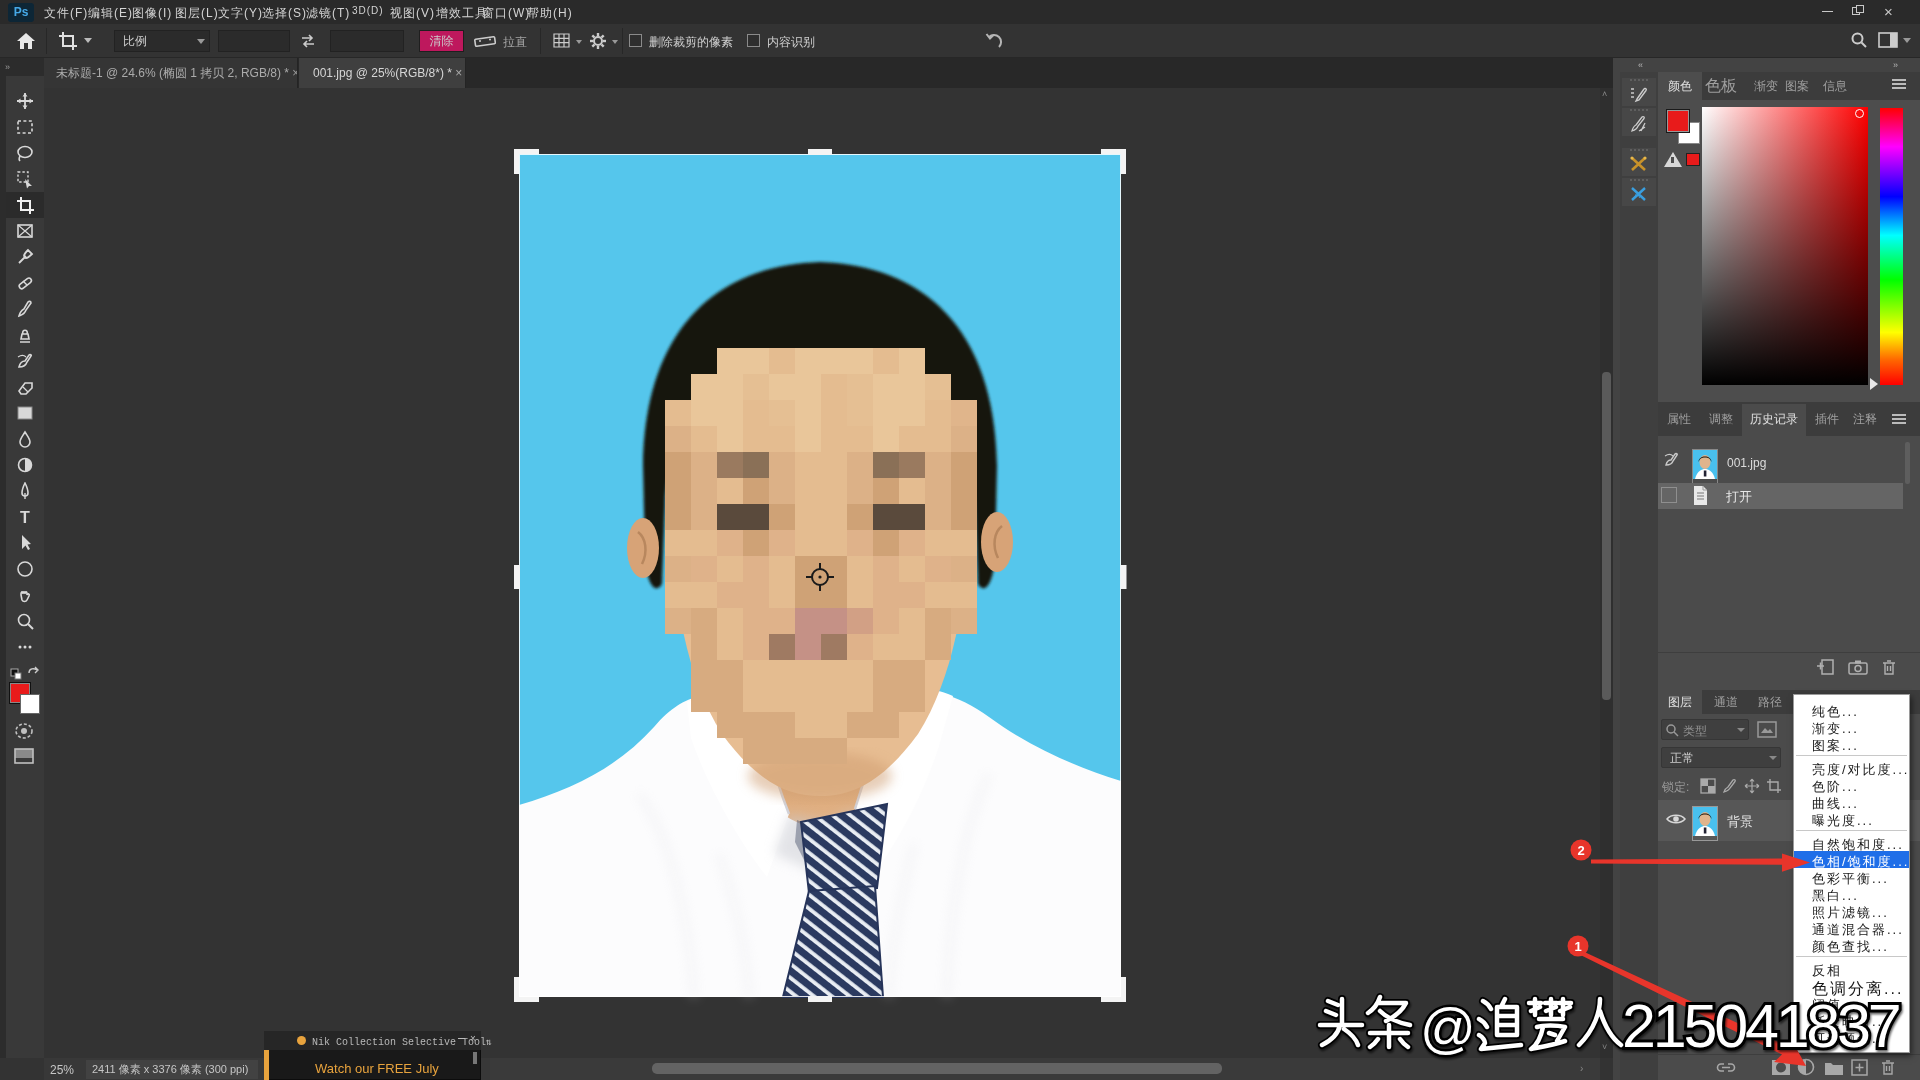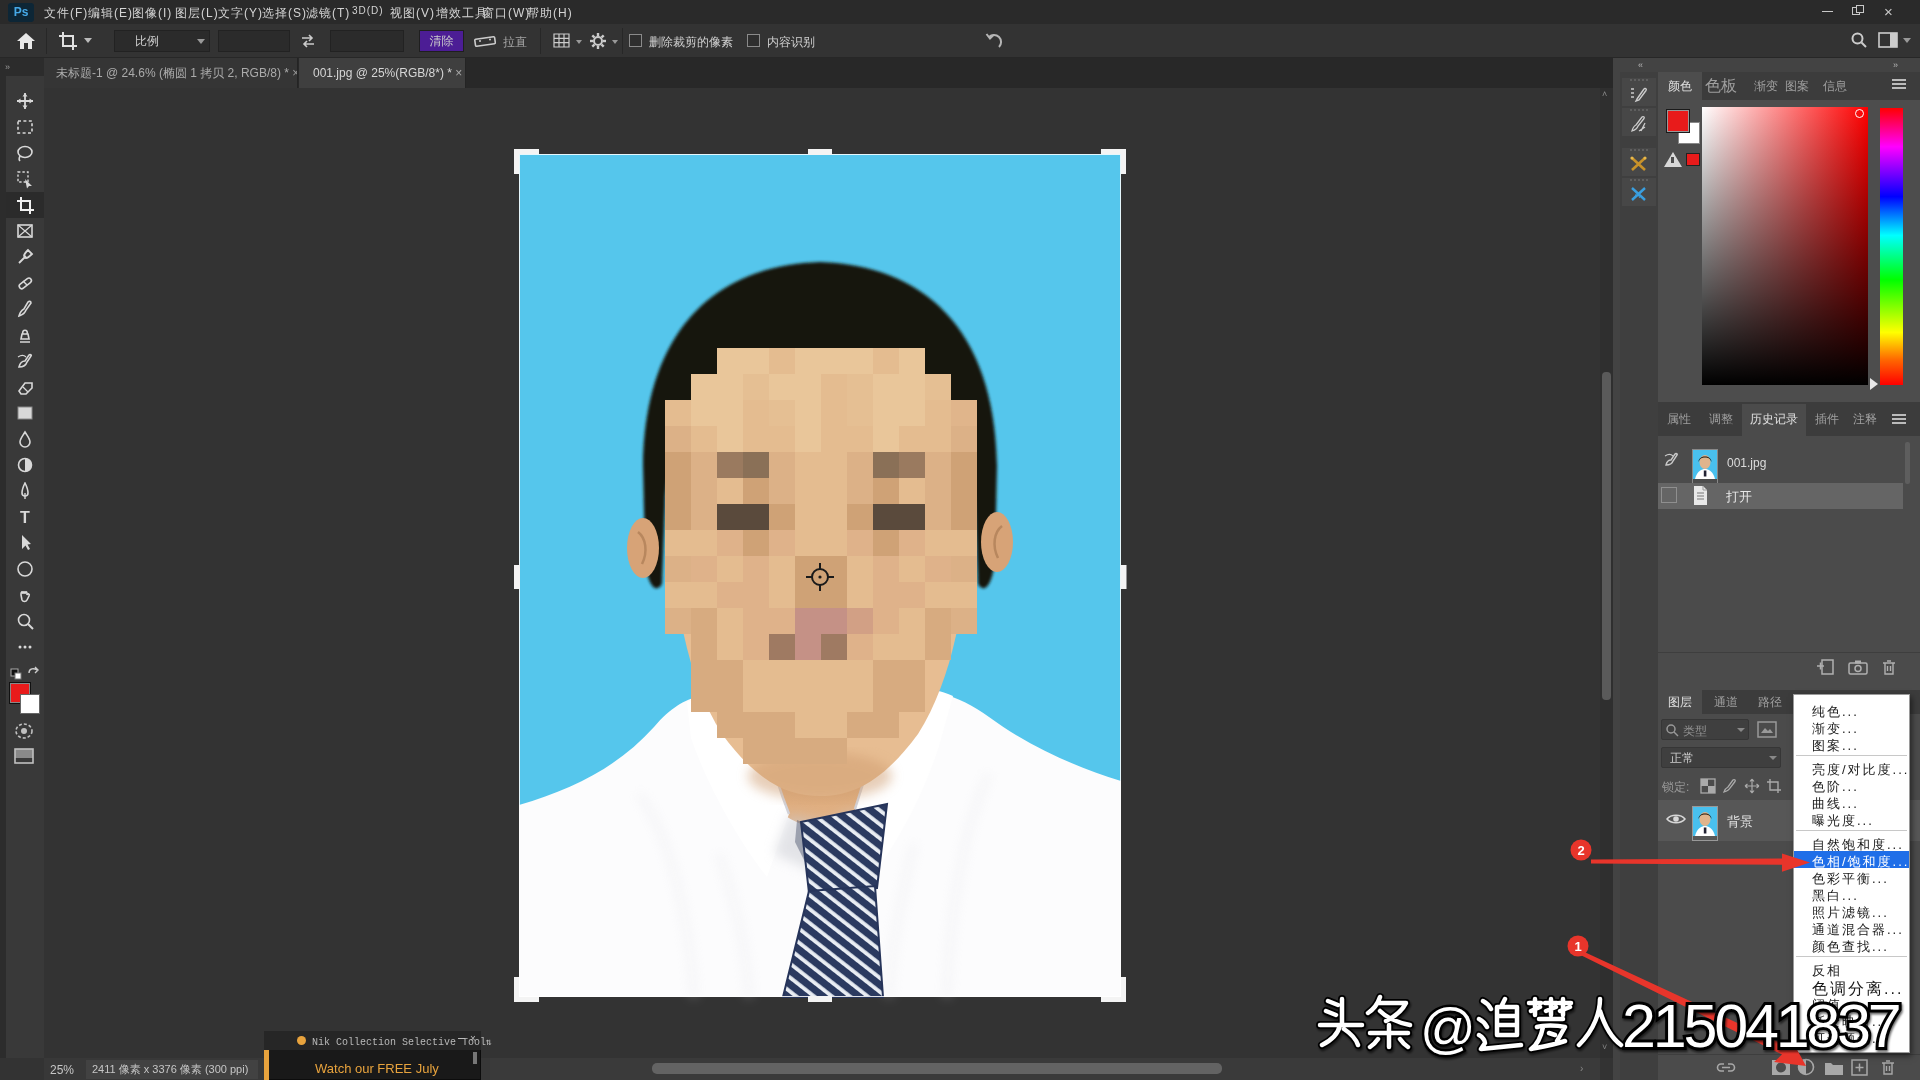--- a/index.html
+++ b/index.html
@@ -26,29 +26,29 @@
 <div class="abs" style="left:1884px;top:4px;width:15px;height:15px;color:#c8c8c8;font-size:15px;line-height:15px">×</div>
 <div class="abs" style="left:0;top:24px;width:1920px;height:34px;background:#333333;border-bottom:1px solid #272727"></div>
 <div class="abs" style="left:16px;top:31px"><svg style="" width="20" height="20" viewBox="0 0 20 20">
         <path d="M10,2 L19,10 L16,10 L16,18 L12,18 L12,12 L8,12 L8,18 L4,18 L4,10 L1,10 Z" fill="#e8e8e8"></path>
       </svg></div>
 <div class="abs" style="left:46px;top:28px;width:1px;height:26px;background:#272727"></div>
 <div class="abs" style="left:58px;top:31px"><svg style="" width="20" height="20" viewBox="0 0 20 20">
         <path d="M5,1 L5,15 L19,15 M1,5 L15,5 L15,19" fill="none" stroke="#e0e0e0" stroke-width="2"></path>
       </svg></div>
 <div class="abs" style="left:84px;top:38px;width:0;height:0;border-left:4px solid transparent;border-right:4px solid transparent;border-top:5px solid #bbb"></div>
-<div class="abs" style="left:114px;top:30px;width:96px;height:22px;background:#2b2b2b;border:1px solid #222;color:#cfcfcf;font-size:12px;line-height:21px;padding-left:20px">比例</div>
+<div class="abs" style="left:114px;top:30px;width:96px;height:22px;background:#2b2b2b;border:1px solid #222;color:#cfcfcf;font-size:12px;line-height:21px;padding-left:8px">比例</div>
 <div class="abs" style="left:197px;top:39px;width:0;height:0;border-left:4px solid transparent;border-right:4px solid transparent;border-top:5px solid #999"></div>
 <div class="abs" style="left:218px;top:30px;width:72px;height:22px;background:#2b2b2b;border:1px solid #222"></div>
 <div class="abs" style="left:299px;top:33px"><svg style="" width="18" height="16" viewBox="0 0 18 16">
         <path d="M3,5 L13,5 M10,2 L13,5 L10,8" stroke="#ccc" stroke-width="1.6" fill="none"></path>
         <path d="M15,11 L5,11 M8,8 L5,11 L8,14" stroke="#ccc" stroke-width="1.6" fill="none"></path>
       </svg></div>
 <div class="abs" style="left:330px;top:30px;width:74px;height:22px;background:#2b2b2b;border:1px solid #222"></div>
-<div class="abs" style="left:419px;top:30px;width:45px;height:22px;background:#4c1d95;border:1px solid #1f1f1f;color:#cccccc;font-size:12px;text-align:center;line-height:21px">清除</div>
+<div class="abs" style="left:419px;top:30px;width:45px;height:22px;background:#be185d;border:1px solid #1f1f1f;color:#cccccc;font-size:12px;text-align:center;line-height:21px">清除</div>
 <div class="abs" style="left:474px;top:33px"><svg style="" width="22" height="16" viewBox="0 0 22 16">
         <rect x="1" y="5" width="20" height="7" rx="1" transform="rotate(-8 11 8)" fill="none" stroke="#ccc" stroke-width="1.6"></rect>
         <circle cx="6" cy="8" r="1" fill="#ccc"></circle>
         <circle cx="16" cy="6.5" r="1" fill="#ccc"></circle>
       </svg></div>
 <div class="abs" style="left:503px;top:34px;font-size:12px;color:#a3a3a3">拉直</div>
 <div class="abs" style="left:540px;top:28px;width:1px;height:26px;background:#272727"></div>
 <div class="abs" style="left:552px;top:32px"><svg style="" width="20" height="18" viewBox="0 0 20 18">
         <path d="M2,2 h15 v13 h-15 Z M7,2 v13 M12,2 v13 M2,6.3 h15 M2,10.6 h15" stroke="#ccc" stroke-width="1.2" fill="none"></path>
       </svg></div>

